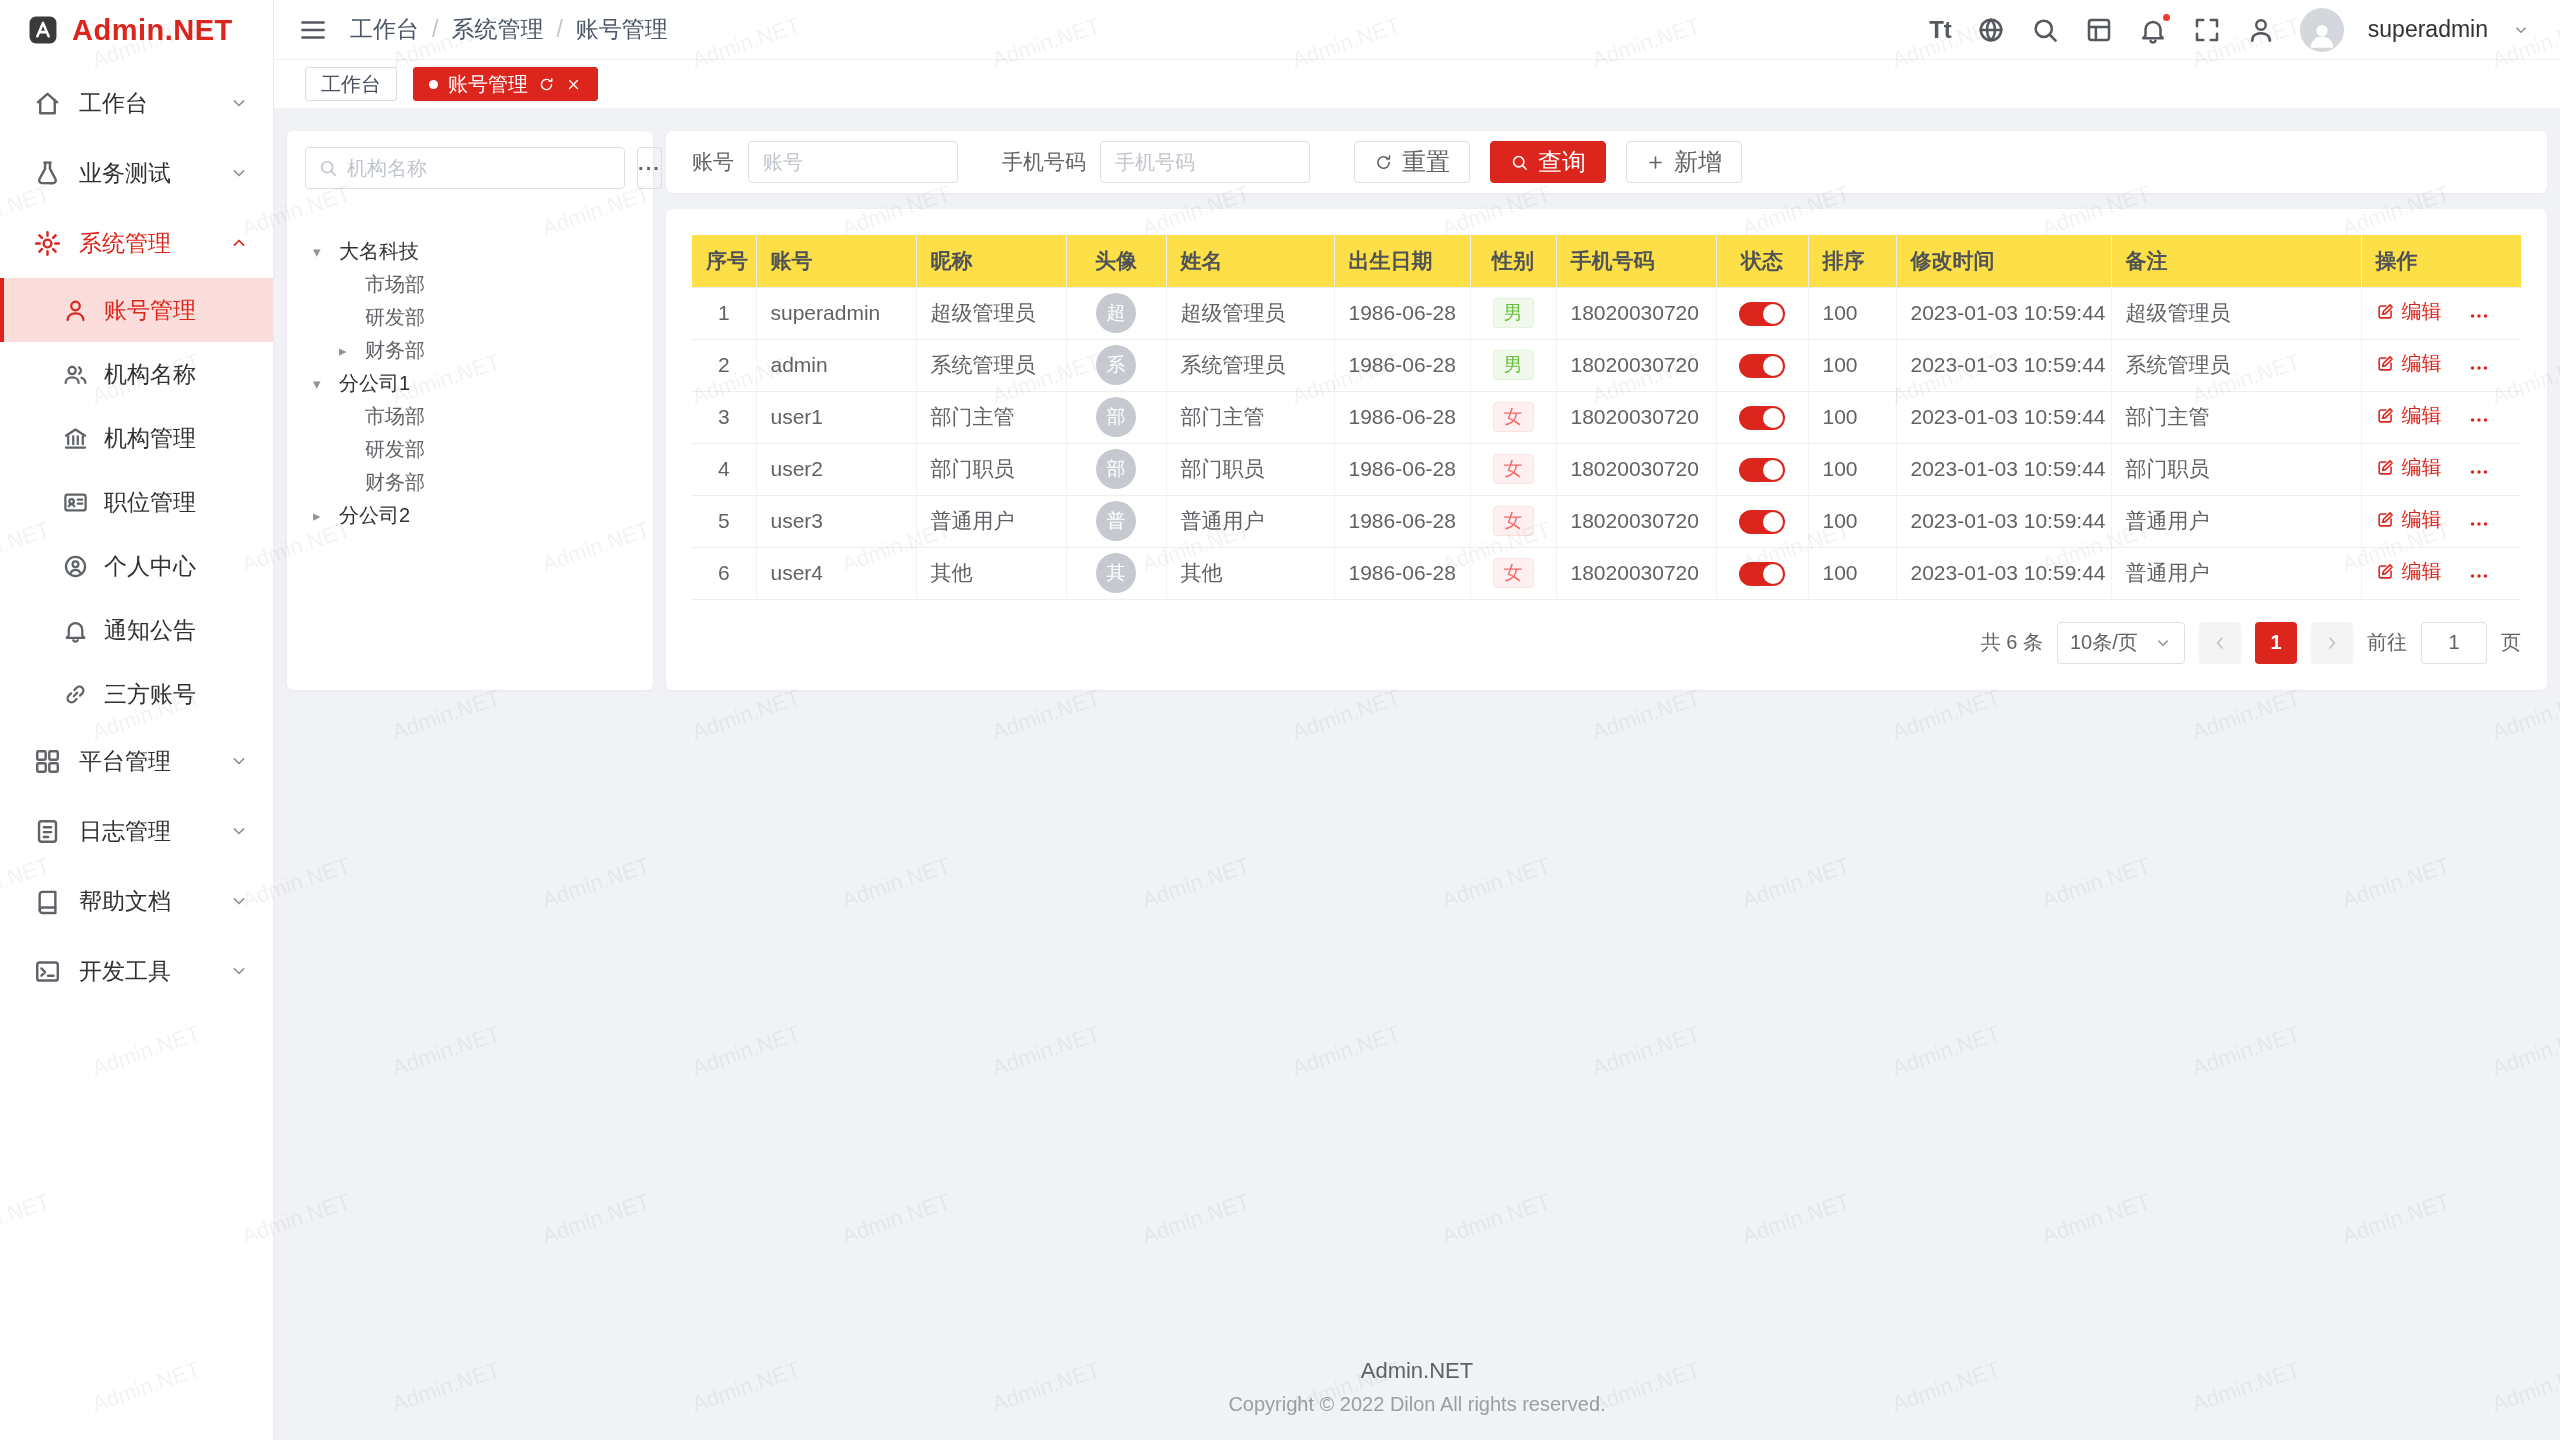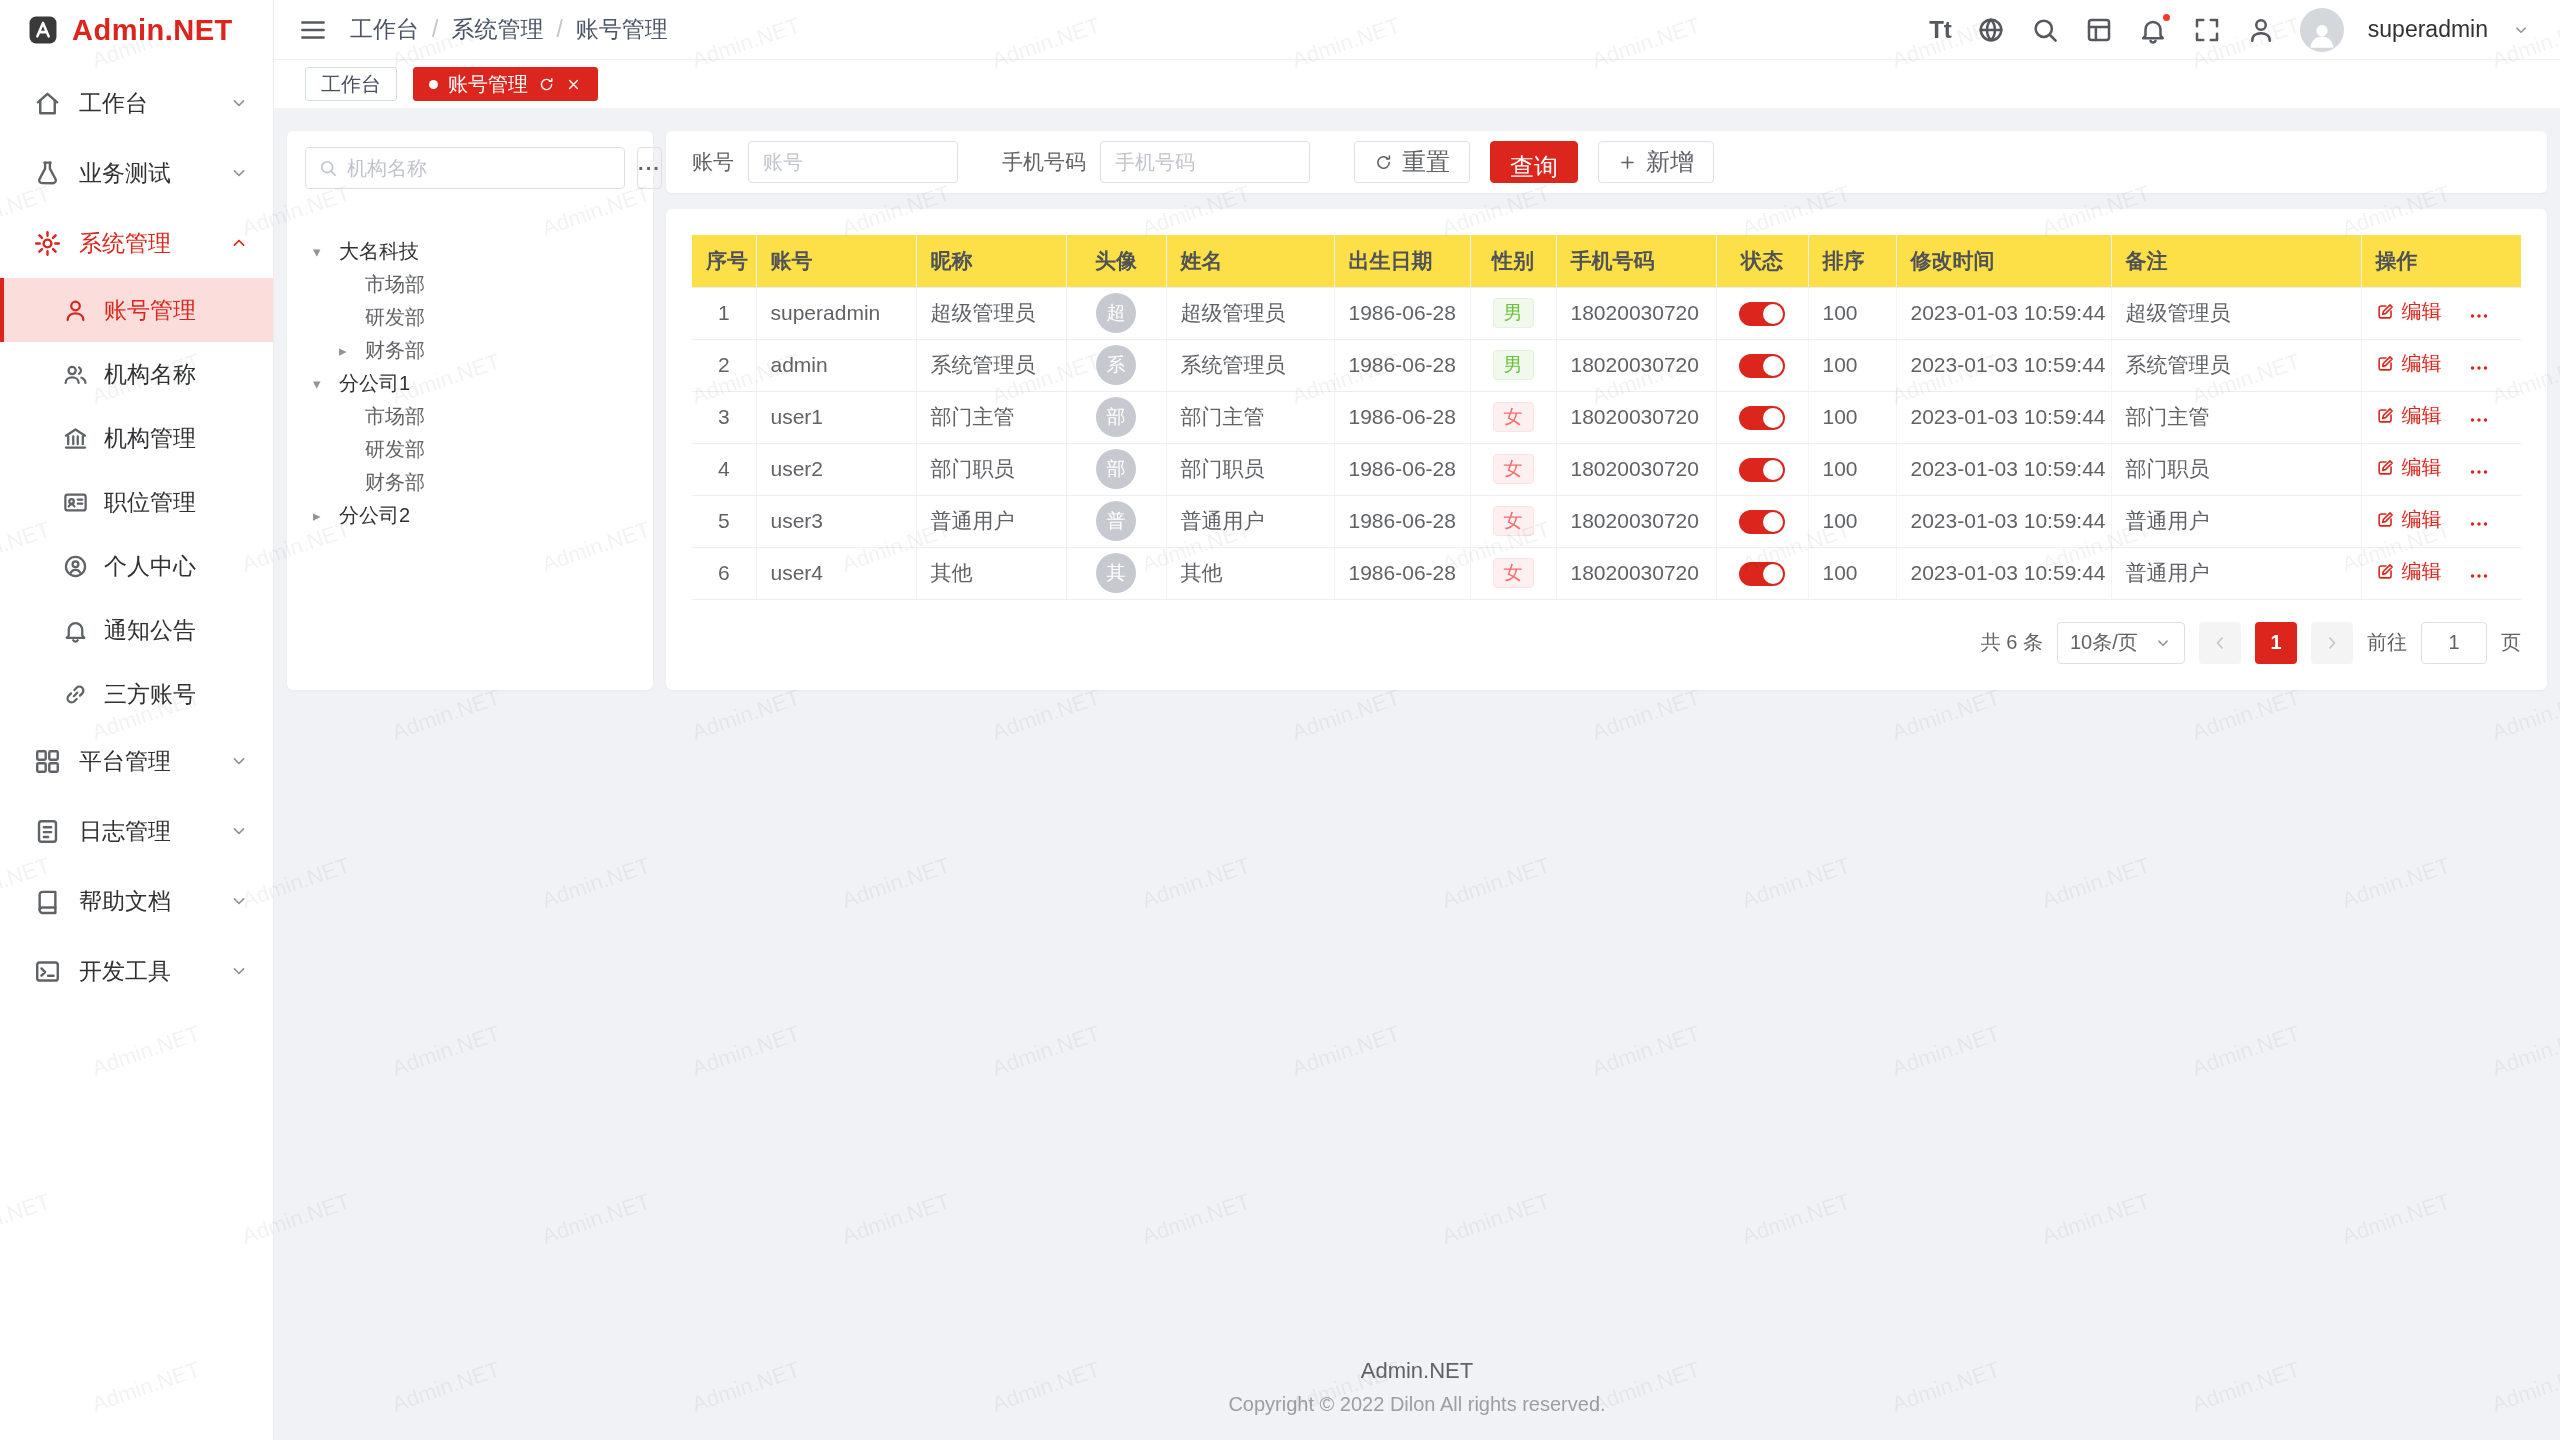--- a/index.html
+++ b/index.html
@@ -78,21 +78,21 @@
   
   .right-col { flex: 1; display: flex; flex-direction: column; gap: 16px; min-width: 0; }
   .search-card { padding: 10px 26px; display: flex; align-items: center; gap: 44px; }
   .sf-group { display: flex; align-items: center; gap: 14px; }
   .sf-label { font-size: 21px; color: #606266; white-space: nowrap; }
   .inp { width: 210px; height: 42px; border: 1px solid #dcdfe6; border-radius: 4px; padding: 0 14px; font-size: 20px; color: #606266; font-family: inherit; outline: none; }
   .inp::placeholder { color: #c0c4cc; }
   .btn-group { display: flex; align-items: center; gap: 20px; }
   .btn { height: 42px; border: 1px solid #dcdfe6; border-radius: 4px; background: #fff; color: #606266; display: inline-flex; align-items: center; gap: 9px; padding: 0 19px; font-size: 24px; font-family: inherit; cursor: pointer; }
   .btn .b-ic { width: 19px; height: 19px; }
-  .btn.primary { background: var(--primary); border-color: var(--primary); color: #fff; flex-direction: column; }
+  .btn.primary { background: var(--primary); border-color: var(--primary); color: #fff; }
 
   
   .table-card { padding: 26px; display: flex; flex-direction: column; }
   table { width: 100%; border-collapse: collapse; table-layout: fixed; }
   th, td { height: 52px; font-size: 21px; padding: 0 14px; text-align: left; white-space: nowrap; overflow: hidden; border-bottom: 1px solid #ebeef5; }
   th { background: #fde047; color: #4f5257; font-weight: 600; border-right: 1px solid #ebeef5; }
   th:last-child { border-right: none; }
   td { color: #606266; border-right: 1px solid #f2f3f7; }
   td:last-child { border-right: none; }
   .ta-c { text-align: center; }

